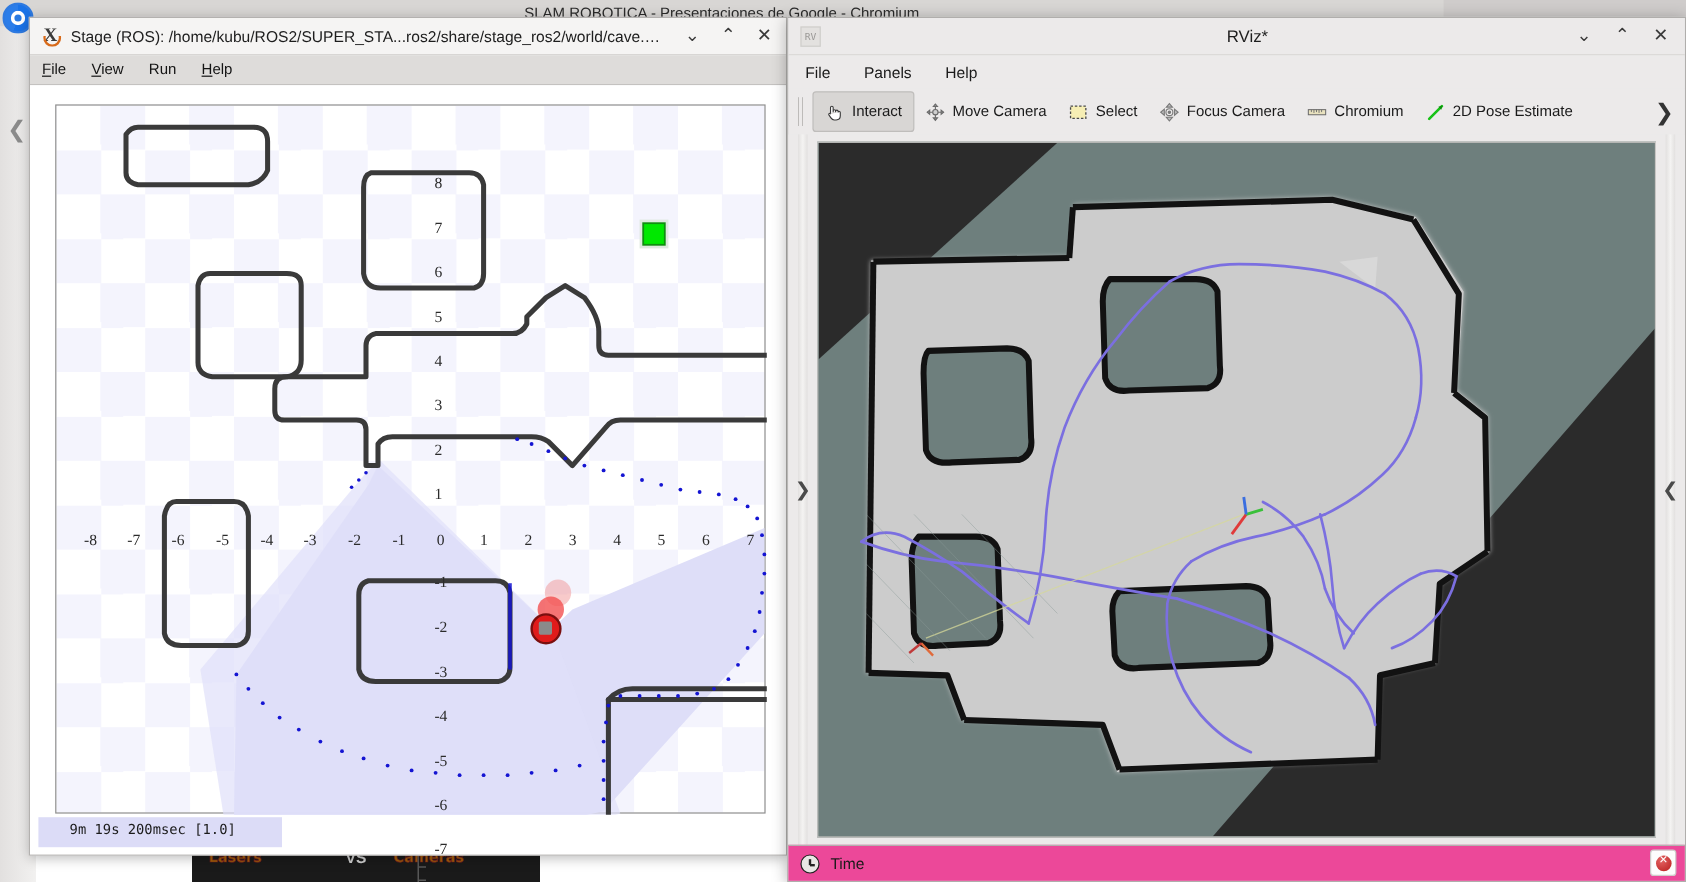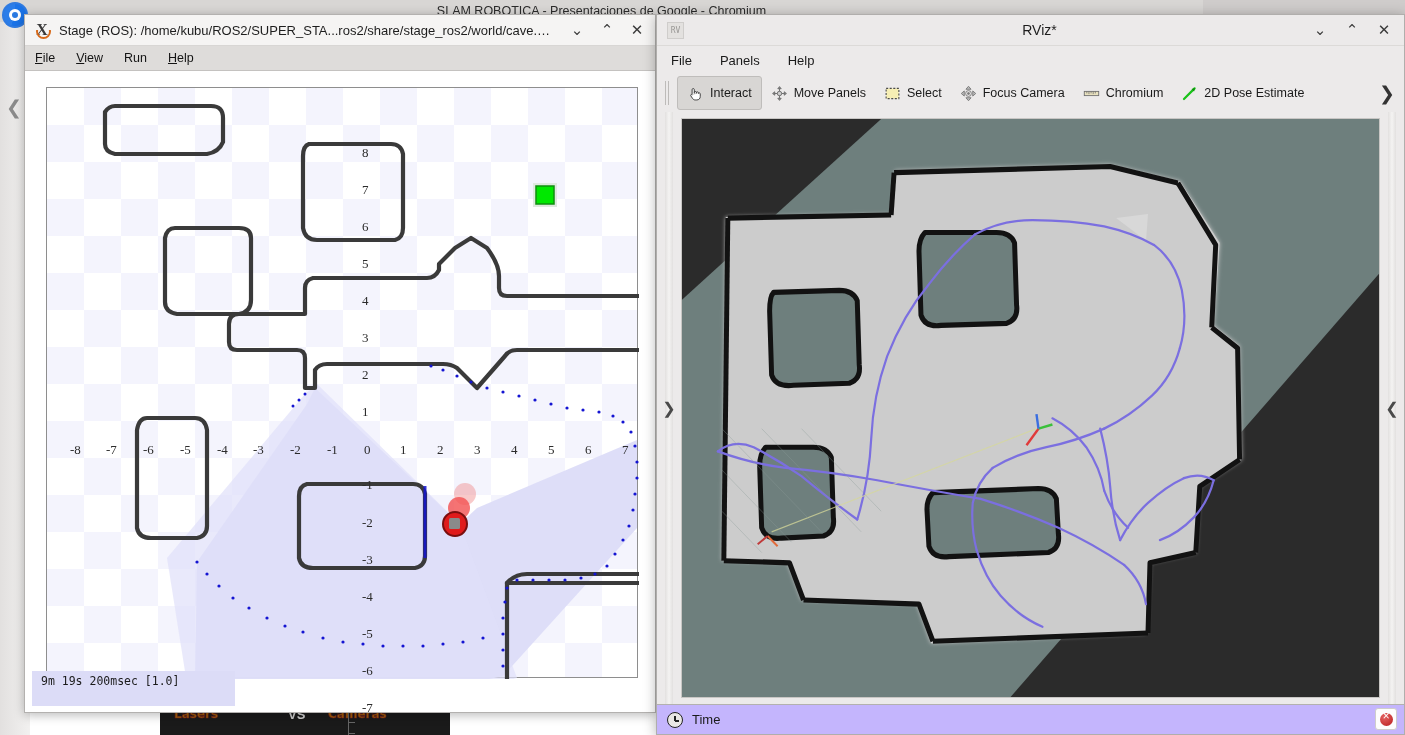--- a/index.html
+++ b/index.html
@@ -116,24 +116,24 @@
     background:
       repeating-conic-gradient(#f4f4fd 0% 25%, #ffffff 0% 50%) 0 0 / 74px 74px;
     border:1px solid #8e8e8e;
     border-top-color:#8e8e8e;
   }
   .axis-lbl{
     position:absolute; font-family:"Liberation Serif", serif;
     font-size:13px; color:#2b2b2b; user-select:none;
   }
   .stage-status{
-    position:absolute; left:7px; bottom:6px; width:203px; height:35px;
+    position:absolute; left:7px; bottom:6px; width:203px; height:25px;
     background:#dcdcf7; color:#1b1b1b;
     font-family:"DejaVu Sans Mono", monospace; font-size:11.5px;
-    line-height:21px; padding-left:9px; white-space:nowrap;
+    line-height:21px; padding-left:26px; white-space:nowrap;
   }
   svg.stage-svg{ position:absolute; left:0; top:0; }
 
   
   .rviz-win{
     position:absolute; left:656px; top:14px; width:749px; height:721px;
     background:#eceaea; border:1px solid #b0aeac;
     box-shadow:0 2px 12px rgba(0,0,0,.3);
     display:flex; flex-direction:column;
   }
@@ -189,21 +189,21 @@
     background:linear-gradient(to right,#e2e0df,#f4f3f2,#e2e0df);
     position:absolute; left:8px; top:0;
   }
   .rail-chev{ position:relative; z-index:2; font-size:16px; color:#4a4a4a; }
   .view3d{
     flex:1; position:relative; margin:6px 0 6px 0;
     background:#6e7f7d; overflow:hidden;
     border:1px solid #c8c6c4;
   }
   .rviz-timebar{
-    height:30px; background:#c4b5fd; border-top:1px solid #b3b1af;
+    height:30px; background:#ec4899; border-top:1px solid #b3b1af;
     display:flex; align-items:center; padding-left:10px; gap:9px;
     position:relative;
   }
   .clock-ico{
     width:16px; height:16px; border:1.6px solid #232323; border-radius:50%;
     position:relative; flex:none; background:#e9e7e5;
   }
   .clock-ico::before{content:"";position:absolute;left:6px;top:3px;width:1.5px;height:5px;background:#232323;}
   .clock-ico::after{content:"";position:absolute;left:6.5px;top:7.5px;width:4px;height:1.5px;background:#232323;}
   .time-lbl{ font-size:13px; color:#1a1a1a;}
@@ -456,21 +456,21 @@
             <g stroke="#6b6b6b" stroke-width="1.1" fill="none">
               <path d="M10 2 L10 18 M2 10 L18 10"></path>
               <path d="M10 2 l-2 2.4 h4 z" fill="#9a9a9a"></path>
               <path d="M10 18 l-2 -2.4 h4 z" fill="#9a9a9a"></path>
               <path d="M2 10 l2.4 -2 v4 z" fill="#9a9a9a"></path>
               <path d="M18 10 l-2.4 -2 v4 z" fill="#9a9a9a"></path>
               <circle cx="10" cy="10" r="2.6" fill="#cfcfcf"></circle>
             </g>
           </svg>
         </span>
-        <span>Move Panels</span>
+        <span>Move Camera</span>
       </div>
 
       <div class="tb-btn">
         <span class="ico">
           <svg viewBox="0 0 20 20" width="17" height="17">
             <rect x="2.5" y="4" width="15" height="12" fill="#f6eeb4" stroke="#4a4a4a" stroke-width="1.3" stroke-dasharray="2.4 1.8"></rect>
           </svg>
         </span>
         <span>Select</span>
       </div>

